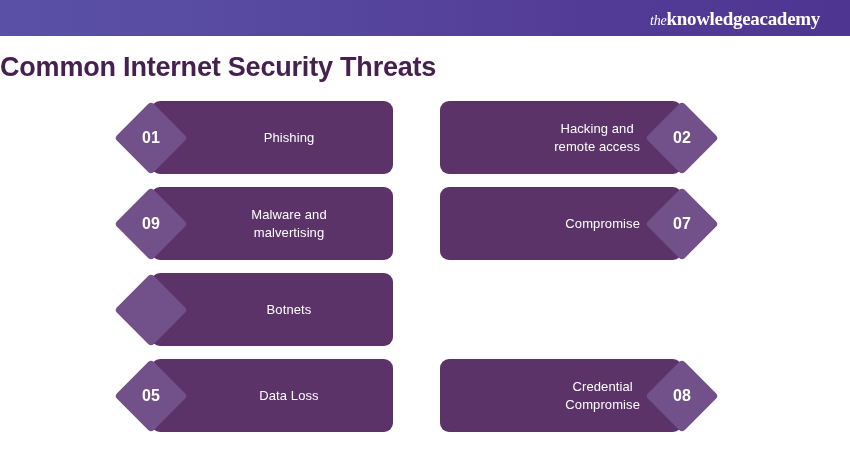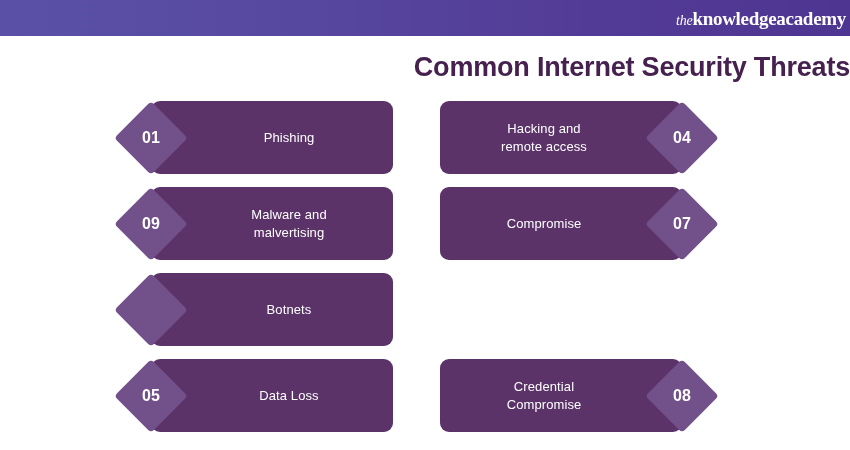--- a/index.html
+++ b/index.html
@@ -22,42 +22,42 @@
     width: 850px;
     height: 36px;
     background: linear-gradient(90deg, #5a51a7 0%, #57489f 35%, #523b96 70%, #4e3591 100%);
     display: flex;
     align-items: center;
     justify-content: flex-end;
   }
   .brand-logo {
     font-family: "Liberation Serif", serif;
     color: #ffffff;
-    padding-right: 4px;
+    padding-right: 30px;
     white-space: nowrap;
     line-height: 1;
   }
   .brand-the {
     font-style: italic;
     font-size: 14px;
     letter-spacing: -0.2px;
   }
   .brand-rest {
     font-weight: bold;
     font-size: 19px;
     letter-spacing: -0.3px;
   }
 
   
   .page-title {
     position: absolute;
     top: 52px;
     left: 0;
     width: 850px;
-    text-align: right;
+    text-align: left;
     color: #46214f;
     font-size: 27px;
     font-weight: bold;
     letter-spacing: -0.2px;
   }
 
   
   .cards-grid {
     position: absolute;
     top: 101px;
@@ -83,21 +83,21 @@
     position: absolute;
     inset: 0;
     background: #5b3369;
     border-radius: 9px;
     display: flex;
     align-items: center;
     justify-content: center;
     box-sizing: border-box;
   }
   .card.left  .card-body { padding-left: 42px; padding-right: 8px; }
-  .card.right .card-body { padding-right: 42px; padding-left: 8px; }
+  .card.right .card-body { padding-right: 42px; padding-left: 8px; justify-content: flex-end; }
 
   .card-label {
     color: #ffffff;
     font-size: 13px;
     line-height: 1.33;
     text-align: center;
     letter-spacing: 0.1px;
   }
 
   
@@ -147,21 +147,21 @@
           <div class="card-label">Phishing</div>
         </div>
         <div class="card-badge"></div>
         <div class="card-number">01</div>
       </div>
       <div class="card right">
         <div class="card-body">
           <div class="card-label">Hacking and<br>remote access</div>
         </div>
         <div class="card-badge"></div>
-        <div class="card-number">04</div>
+        <div class="card-number">02</div>
       </div>
     </div>
     <div class="card-row">
       <div class="card left">
         <div class="card-body">
           <div class="card-label">Malware and<br>malvertising</div>
         </div>
         <div class="card-badge"></div>
         <div class="card-number">09</div>
       </div>

